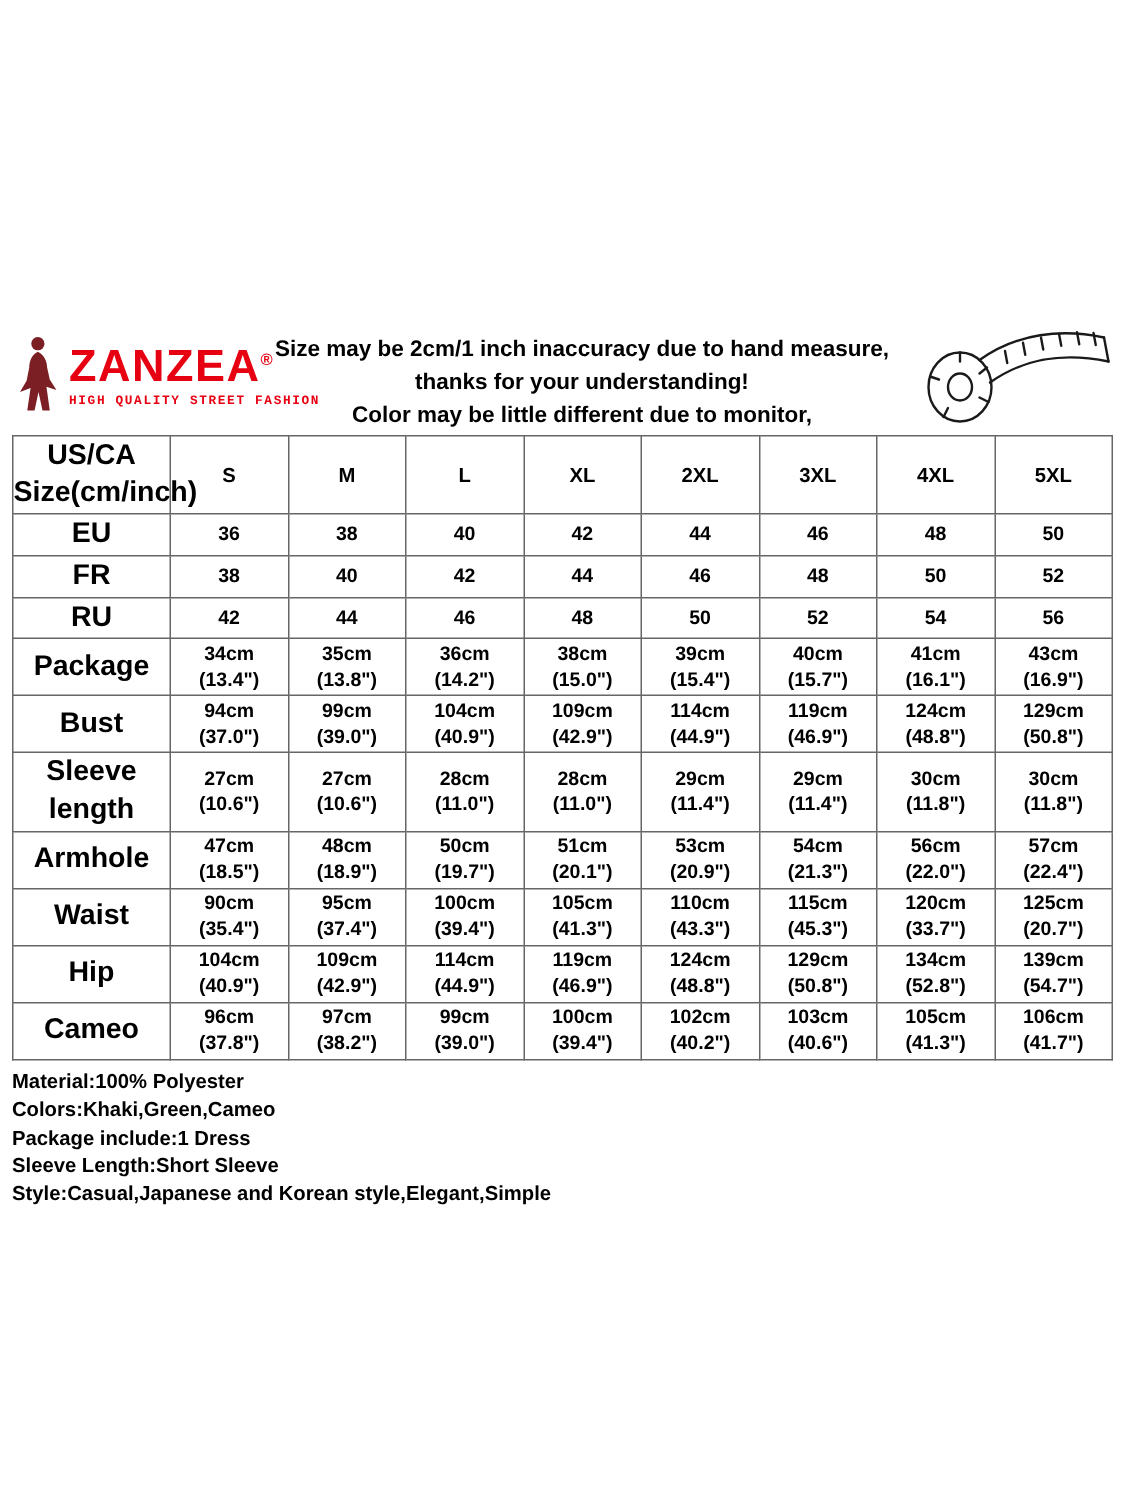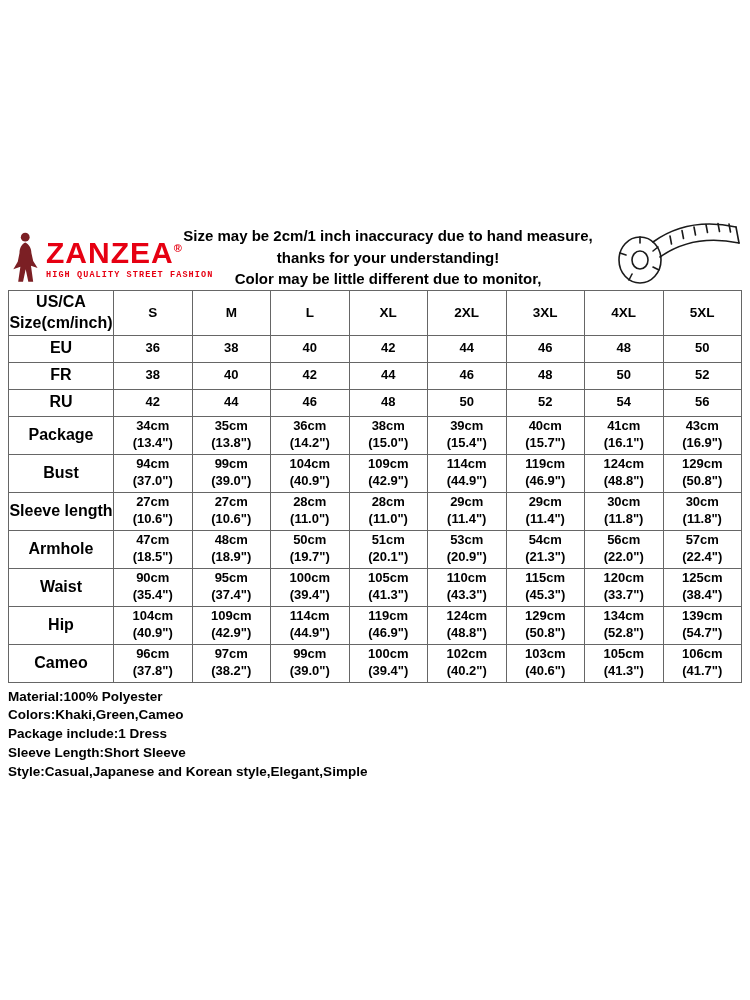--- a/index.html
+++ b/index.html
@@ -4,41 +4,41 @@
 <style>
   html,body{margin:0;padding:0;background:#fff;}
   body{
     width:750px;height:1000px;
     font-family:"Liberation Sans",sans-serif;
     color:#000;overflow:hidden;
   }
   .page{padding-top:212px;}
 
   
-  .header-row{display:flex;align-items:flex-end;padding:0 6px;height:78px;}
+  .header-row{display:flex;align-items:center;padding:0 6px;height:78px;}
   .logo{width:168px;display:flex;align-items:center;gap:4px;padding-left:6px;box-sizing:border-box;}
   .logo-figure{flex:0 0 auto;}
   .logo-text{display:flex;flex-direction:column;line-height:1;}
   .brand{font-size:30px;font-weight:bold;letter-spacing:1px;color:#e60012;}
   .brand .reg{font-size:11px;vertical-align:super;font-weight:bold;}
   .tagline{font-size:8.5px;font-weight:bold;color:#e60012;letter-spacing:1.1px;margin-top:3px;white-space:nowrap;font-family:Liberation Mono, monospace;}
   .disclaimer{flex:1;text-align:center;font-weight:bold;font-size:15px;line-height:1.45;padding-top:8px;}
   .tape-wrap{width:142px;display:flex;justify-content:flex-end;padding-right:2px;box-sizing:border-box;}
 
   
   table{border-collapse:collapse;table-layout:fixed;width:734px;margin:0 8px;}
   th,td{
     border:1px solid #666;
     text-align:center;vertical-align:middle;
     font-weight:bold;white-space:pre-line;
     font-size:13px;line-height:1.3;padding:1px 0;
   }
   thead tr{height:35px;}
   thead th{font-size:13.5px;}
-  th.label-col{width:104px;font-size:16px;}
+  th.label-col{width:104px;font-size:19px;}
   tr.row-single{height:27px;}
   tr.row-double{height:38px;}
 
   
   .info{margin:5px 0 0 8px;font-weight:bold;font-size:13.5px;line-height:1.4;}
 </style>
 </head>
 <body>
 
 <div class="page">
@@ -221,21 +221,21 @@
 (39.4")</td>
           <td>105cm
 (41.3")</td>
           <td>110cm
 (43.3")</td>
           <td>115cm
 (45.3")</td>
           <td>120cm
 (33.7")</td>
           <td>125cm
-(38.4")</td>
+(20.7")</td>
         </tr>
         <tr class="row-double">
           <th class="label-col">Hip</th>
           <td>104cm
 (40.9")</td>
           <td>109cm
 (42.9")</td>
           <td>114cm
 (44.9")</td>
           <td>119cm

